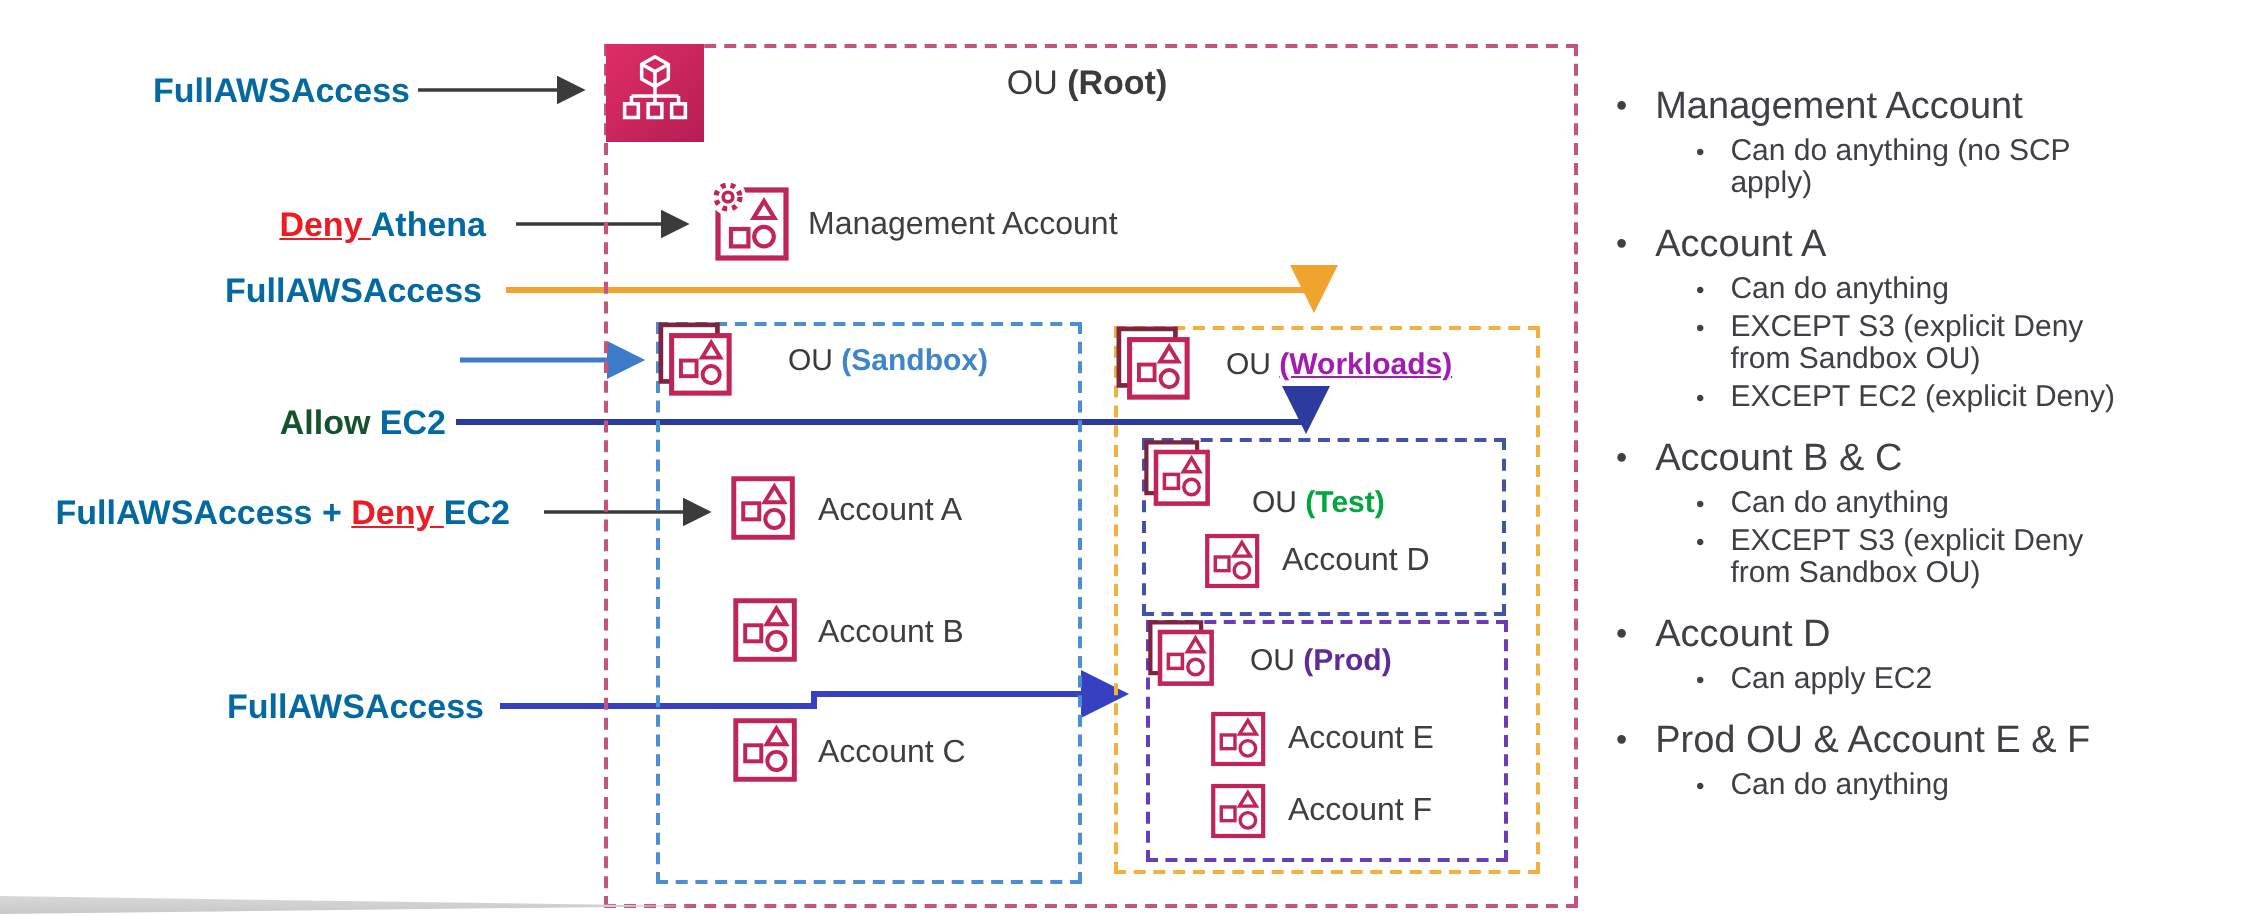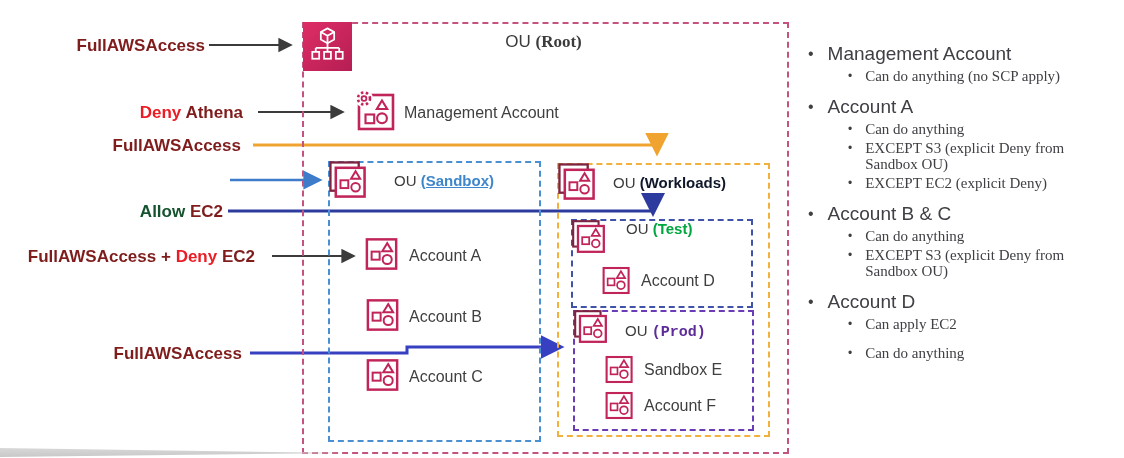--- a/index.html
+++ b/index.html
@@ -6,51 +6,51 @@
   .slide{
     position:relative;width:1124px;height:458px;background:#ffffff;
     font-family:"Liberation Sans","DejaVu Sans",sans-serif;overflow:hidden;
   }
   
   .scp-label{
     position:absolute;left:0;text-align:right;
     font-size:17px;font-weight:700;color:#3B3B3B;white-space:nowrap;
     line-height:19px;
   }
-  .c-dark{color:#7f1d1d;text-align:center;}
-  .c-red{color:#EC1C24;}
+  .c-dark{color:#0369a1;text-align:center;}
+  .c-red{color:#EC1C24;text-decoration:underline;}
   .c-green{color:#14532d;}
   
   .ou-box{position:absolute;border:2px dashed;background:transparent;}
   .box-root{left:302px;top:22px;width:483px;height:428px;border-color:#C5537F;}
   .box-sandbox{left:328px;top:161px;width:209px;height:277px;border-color:#4A8FD2;}
   .box-workloads{left:557px;top:163px;width:209px;height:270px;border-color:#F1B13C;}
   .box-test{left:571px;top:219px;width:178px;height:85px;border-color:#4053A8;}
   .box-prod{left:573px;top:310px;width:177px;height:117px;border-color:#6A3CB5;}
   
   .box-title{position:absolute;font-size:15px;color:#3B3B3B;white-space:nowrap;line-height:17px;}
   .box-title .ou-name{font-weight:700;}
-  .name-sandbox{color:#3E86CB;text-decoration:underline;}
-  .name-workloads{color:#0f172a;}
+  .name-sandbox{color:#3E86CB;}
+  .name-workloads{color:#a21caf;text-decoration:underline;}
   .name-test{color:#00A63E;}
-  .name-prod{color:#5E2C9A;font-family:Liberation Mono, monospace;}
+  .name-prod{color:#5E2C9A;}
   .root-title{position:absolute;left:302px;top:32px;width:483px;text-align:center;
     font-size:17px;color:#3B3B3B;line-height:20px;}
-  .root-title .ou-name{font-weight:700;font-family:Liberation Serif, serif;}
+  .root-title .ou-name{font-weight:700;}
   .acct-label{position:absolute;font-size:16px;color:#3F3F3F;white-space:nowrap;line-height:18px;}
   .icon{position:absolute;}
   
   .notes{position:absolute;left:800px;top:44px;width:322px;color:#3F4045;}
   .note-group + .note-group{margin-top:13px;}
   .note-head{display:flex;font-size:19px;line-height:19px;margin-bottom:5px;}
   .note-head::before{content:"\2022";margin:0 14px 0 8px;font-size:16px;}
   .note-sub{display:flex;font-size:15px;line-height:16px;}
   .note-sub + .note-sub{margin-top:3px;}
   .note-sub::before{content:"\2022";margin:0 13px 0 48px;font-size:12px;line-height:16px;}
-  .note-sub .txt{max-width:208px;font-family:Liberation Serif, serif;}
+  .note-sub .txt{max-width:208px;}
   
   .wedge{position:absolute;left:0;top:447px;width:347px;height:11px;
     background:linear-gradient(180deg,#DADADA 0%,#C6C6C6 100%);
     clip-path:polygon(0 1px,347px 6px,0 10px);}
   svg{display:block;}
   .arrows{position:absolute;left:0;top:0;}
 </style>
 </head>
 <body>
 
@@ -178,38 +178,38 @@
   <svg class="icon" style="left:557px;top:162px" width="39" height="39">
       <use href="#sym-ou"></use>
     </svg>
   <div class="box-title" style="left:613px;top:174px">
     <span class="ou-prefix">OU </span><span class="ou-name name-workloads">(Workloads)</span>
   </div>
 
   <svg class="icon" style="left:571px;top:219px" width="35" height="35">
       <use href="#sym-ou"></use>
     </svg>
-  <div class="box-title" style="left:626px;top:220px">
+  <div class="box-title" style="left:626px;top:243px">
     <span class="ou-prefix">OU </span><span class="ou-name name-test">(Test)</span>
   </div>
   <svg class="icon" style="left:602px;top:266px" width="29" height="29">
       <use href="#sym-account"></use>
     </svg>
   <div class="acct-label" style="left:641px;top:272px">Account D</div>
 
   <svg class="icon" style="left:573px;top:309px" width="35" height="35">
       <use href="#sym-ou"></use>
     </svg>
   <div class="box-title" style="left:625px;top:322px">
     <span class="ou-prefix">OU </span><span class="ou-name name-prod">(Prod)</span>
   </div>
   <svg class="icon" style="left:605px;top:355px" width="29" height="29">
       <use href="#sym-account"></use>
     </svg>
-  <div class="acct-label" style="left:644px;top:361px">Sandbox E</div>
+  <div class="acct-label" style="left:644px;top:361px">Account E</div>
   <svg class="icon" style="left:605px;top:391px" width="29" height="29">
       <use href="#sym-account"></use>
     </svg>
   <div class="acct-label" style="left:644px;top:397px">Account F</div>
 
   <div class="notes">
     <div class="note-group">
       <div class="note-head">
           <span class="txt">Management Account</span>
         </div>
@@ -244,20 +244,23 @@
     </div>
     <div class="note-group">
       <div class="note-head">
           <span class="txt">Account D</span>
         </div>
       <div class="note-sub">
           <span class="txt">Can apply EC2</span>
         </div>
     </div>
     <div class="note-group">
+      <div class="note-head">
+          <span class="txt">Prod OU &amp; Account E &amp; F</span>
+        </div>
       <div class="note-sub">
           <span class="txt">Can do anything</span>
         </div>
     </div>
   </div>
 
   <div class="wedge"></div>
 </div>
 
 </body></html>

